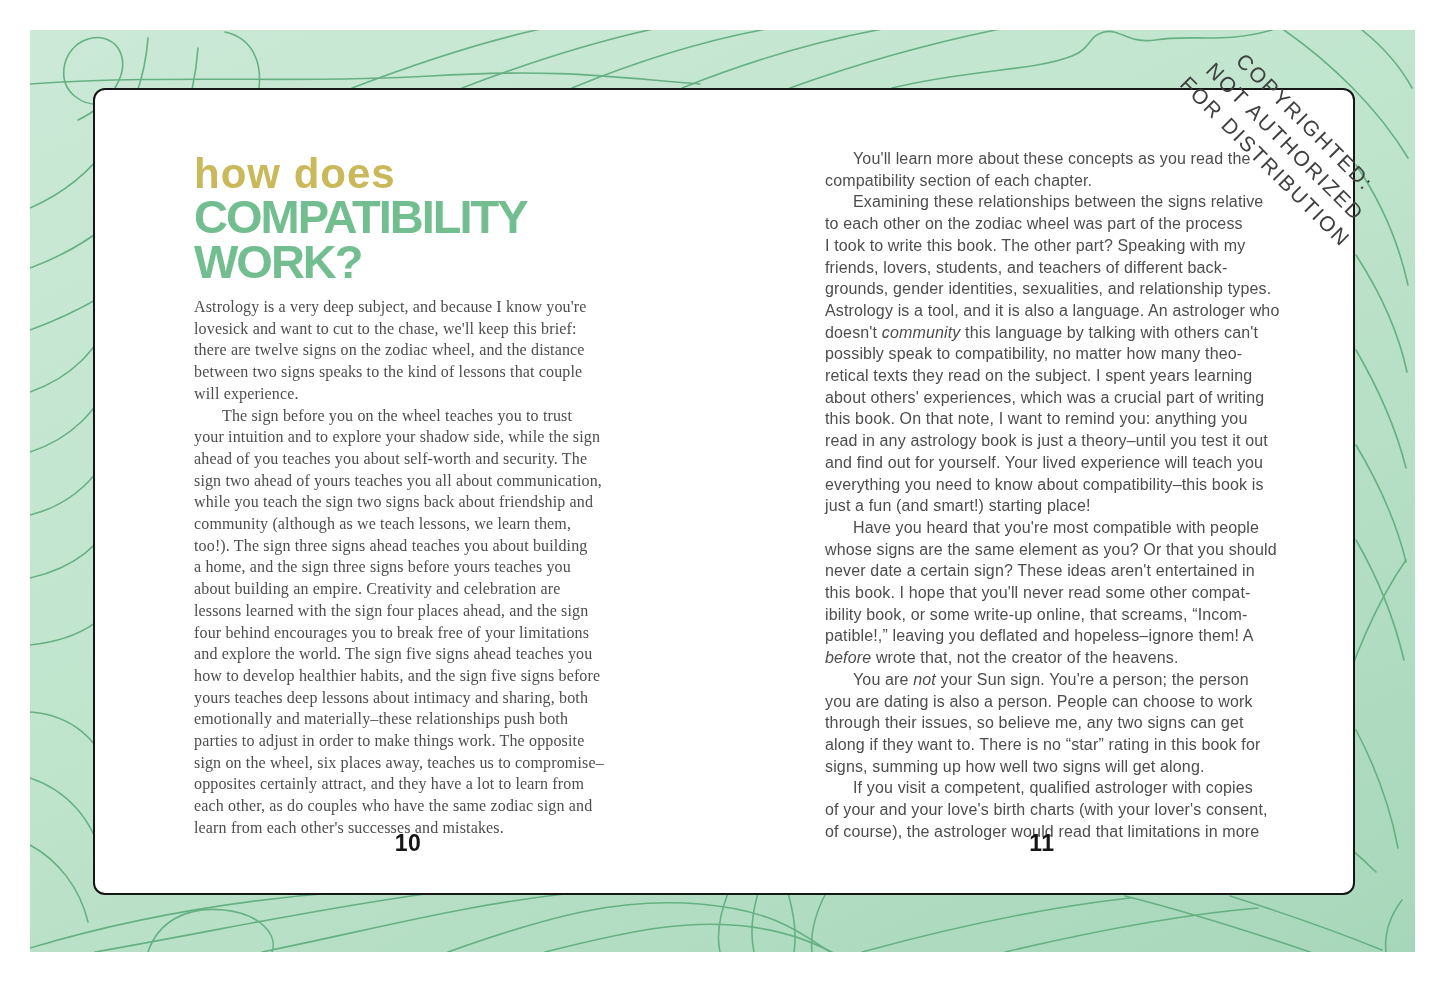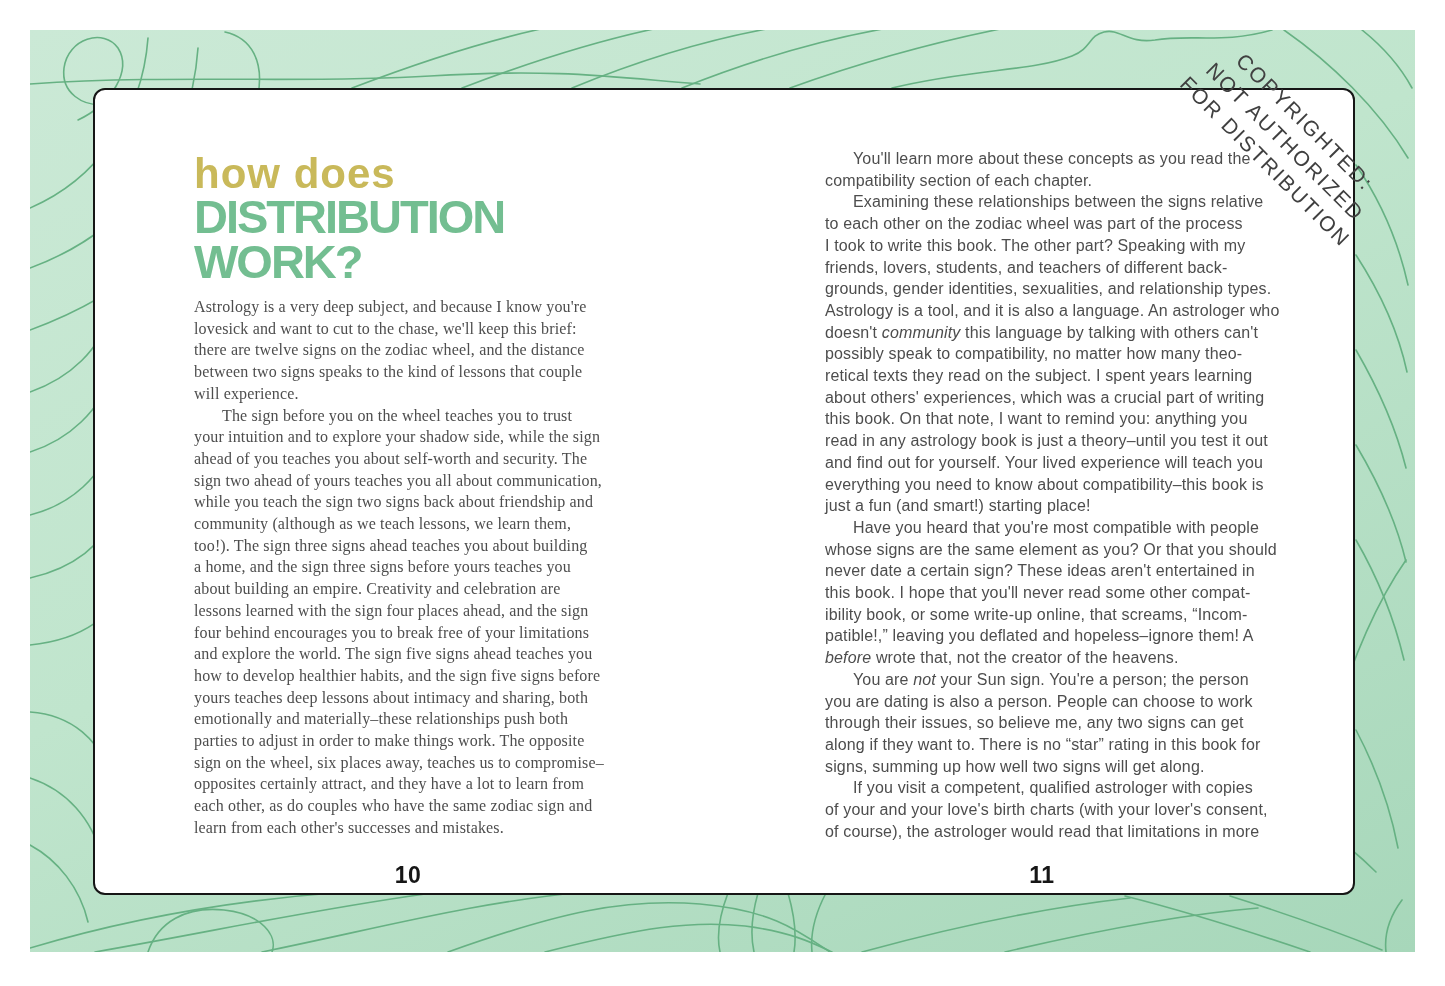--- a/index.html
+++ b/index.html
@@ -54,21 +54,21 @@
     position:absolute;width:450px;
     font-size:16px;line-height:21.7px;letter-spacing:0.15px;
     color:var(--body-text);
   }
   .body p{white-space:pre;margin:0;}
   .body p.ind{text-indent:28px;}
   .body em{font-style:italic;}
   .body-left{left:99px;top:206px;font-family:Liberation Serif, serif;}
   .body-right{left:730px;top:58px;}
   .pagenum{
-    position:absolute;top:772px;
+    position:absolute;top:740px;
     transform:translateX(-50%);
     font-size:23px;font-weight:900;letter-spacing:0.5px;
     color:var(--ink);
   }
   .pagenum-left{left:313px;}
   .pagenum-right{left:947px;}
   .watermark{
     position:absolute;left:1130px;top:100px;width:310px;
     transform:rotate(45deg);
     text-align:center;
@@ -139,21 +139,21 @@
         <path d="M 148 952 C 158 922 186 906 224 910 C 262 914 278 936 272 952"></path>
       </g>
     </svg>
   </div>
 
   <div class="card">
 
     <div>
       <h1 class="title">
         <span class="t1">how does</span>
-        <span class="t2">DISTRIBUTION</span>
+        <span class="t2">COMPATIBILITY</span>
         <span class="t3">WORK?</span>
       </h1>
       <div class="body body-left">
           <p>Astrology is a very deep subject, and because I know you're
 lovesick and want to cut to the chase, we'll keep this brief:
 there are twelve signs on the zodiac wheel, and the distance
 between two signs speaks to the kind of lessons that couple
 will experience.</p>
           <p class="ind">The sign before you on the wheel teaches you to trust
 your intuition and to explore your shadow side, while the sign

